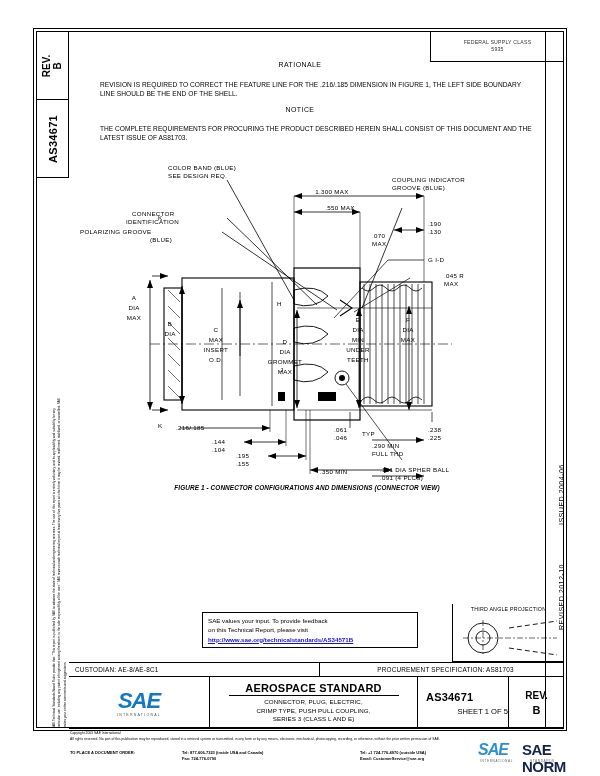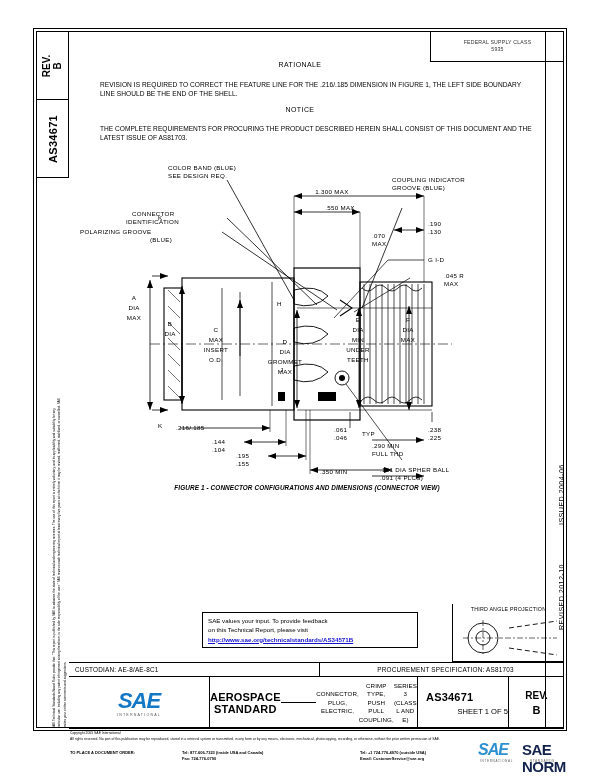--- a/index.html
+++ b/index.html
@@ -63,21 +63,21 @@
   .cust-strip .cell1{position:absolute;left:6px;top:3px;font-size:6.4px;letter-spacing:.2px;}
   .cust-strip .div{position:absolute;left:250px;top:0;bottom:0;width:0;border-left:1.1px solid #000;}
   .cust-strip .cell2{position:absolute;left:258px;right:0;top:3px;text-align:center;font-size:6.4px;letter-spacing:.2px;}
 
   
   .tb{position:absolute;left:69px;top:677px;width:495px;height:52px;box-sizing:border-box;}
   .tb .vline{position:absolute;top:0;bottom:0;border-left:1.1px solid #000;}
   .tb-logo{position:absolute;left:0;top:0;width:140px;height:52px;display:flex;flex-direction:column;align-items:center;justify-content:center;}
   .sae-logo{font-family:"Liberation Sans",sans-serif;font-weight:bold;font-style:italic;font-size:22px;color:#1277c4;letter-spacing:-1px;line-height:22px;}
   .sae-sub{font-size:3.6px;letter-spacing:1.2px;color:#555;margin-top:1px;}
-  .tb-title{position:absolute;left:141px;top:0;width:207px;height:52px;display:flex;flex-direction:row;align-items:center;justify-content:center;text-align:center;}
+  .tb-title{position:absolute;left:141px;top:0;width:207px;height:52px;display:flex;flex-direction:column;align-items:center;justify-content:center;text-align:center;}
   .tb-title .h{font-size:11px;font-weight:bold;letter-spacing:.2px;}
   .tb-title .rule{width:170px;border-bottom:1.1px solid #000;margin:1px 0 2px;}
   .tb-title .s{font-size:6.2px;line-height:8.6px;letter-spacing:.1px;}
   .tb-num{position:absolute;left:349px;top:0;width:90px;height:52px;display:flex;flex-direction:column;justify-content:center;padding-left:8px;box-sizing:border-box;}
   .tb-num .n{font-size:11px;font-weight:bold;letter-spacing:.2px;}
   .tb-num .sh{font-size:7.6px;margin-top:4px;text-align:right;}
   .tb-rev{position:absolute;left:440px;top:0;right:0;height:52px;display:flex;flex-direction:column;align-items:center;justify-content:center;}
   .tb-rev .r1{font-size:10px;font-weight:bold;}
   .tb-rev .r2{font-size:11px;font-weight:bold;margin-top:3px;}
 

